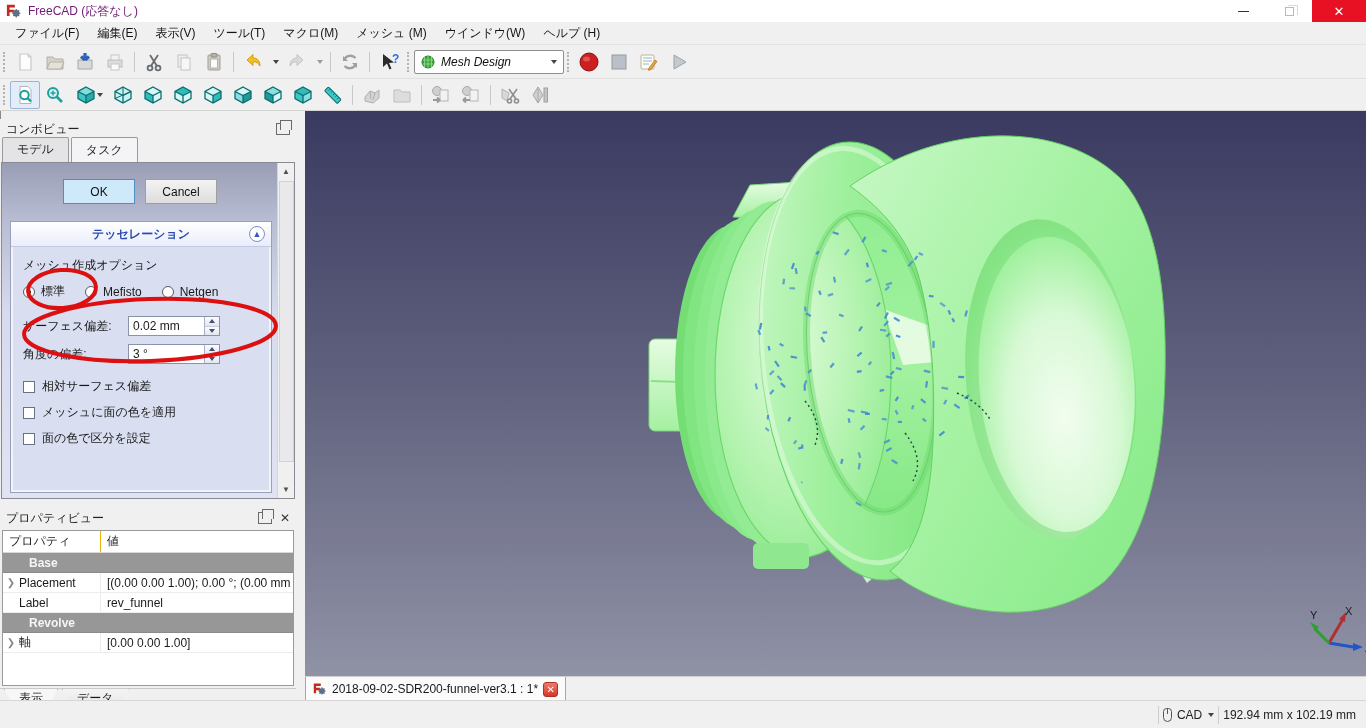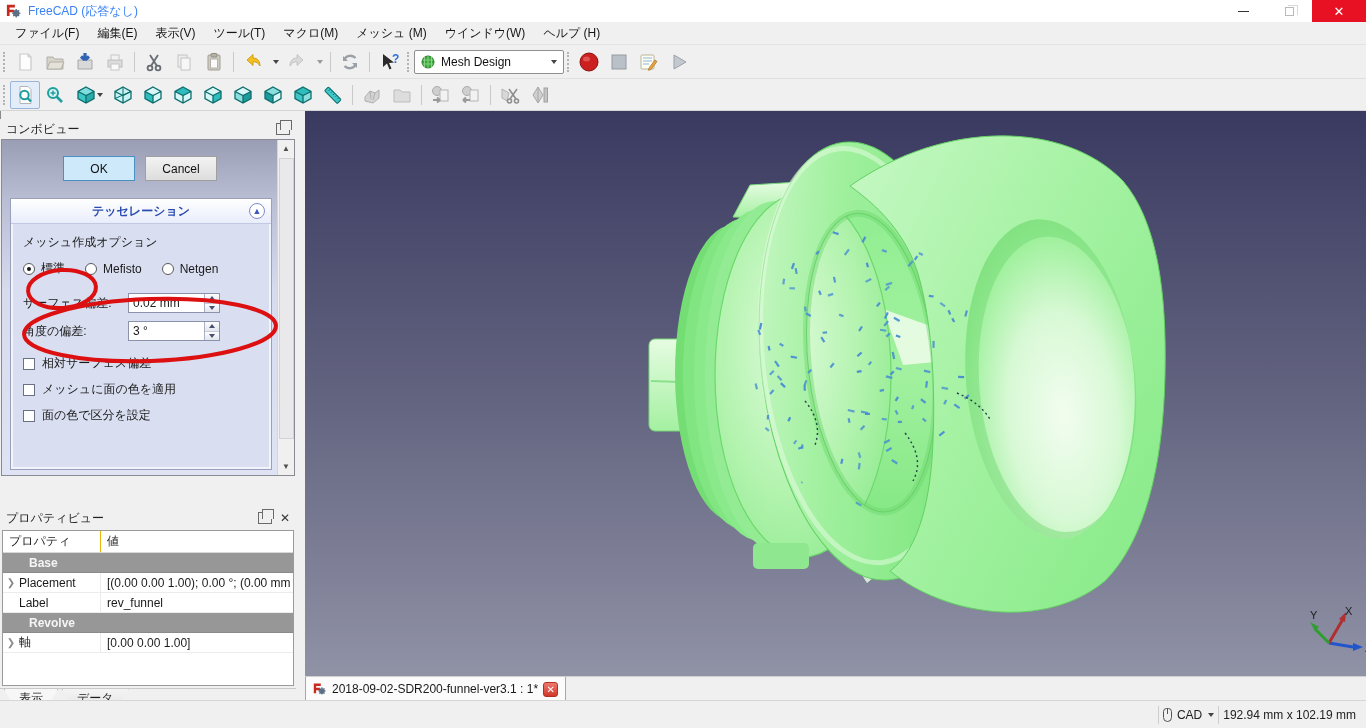--- a/index.html
+++ b/index.html
@@ -5,21 +5,21 @@
   * { box-sizing: border-box; margin: 0; padding: 0; }
   html,body { width:1366px; height:728px; overflow:hidden;
     font-family:"Liberation Sans","DejaVu Sans",sans-serif; font-size:12px; color:#1a1a1a;
     background:#f0f0f0; }
   .window { position:relative; width:1366px; height:728px; background:#f0f0f0;
     box-shadow: inset 0 0 0 1px #8a8a8a; }
 
   
   .titlebar { position:absolute; left:0; top:0; width:100%; height:22px; background:#ffffff;
     display:flex; align-items:center; }
-  .titlebar .app-title { margin-left:6px; font-size:12px; color:#3b82f6; }
+  .titlebar .app-title { margin-left:6px; font-size:12px; color:#701a75; }
   .win-controls { position:absolute; right:0; top:0; height:22px; display:flex; }
   .win-btn { width:46px; height:22px; display:flex; align-items:center; justify-content:center; }
   .win-btn.close { width:54px; background:#e81123; color:#fff; font-size:13px; }
   .win-min-glyph { width:11px; height:1px; background:#333; display:block; }
   .win-max-glyph { width:9px; height:9px; border:1px solid #b9b9b9; position:relative; display:block; }
   .win-max-glyph::before { content:""; position:absolute; left:2px; top:-3px; width:9px; height:9px; border:1px solid #d9d9d9; border-bottom:none; border-left:none; }
 
   
   .menubar { position:absolute; left:0; top:22px; width:100%; height:23px; background:#f0f0f0;
     display:flex; align-items:center; padding-left:6px; border-bottom:1px solid #e3e3e3; }
@@ -31,21 +31,21 @@
   .tb2 { top:79px; height:32px; border-bottom:1px solid #d4d4d4; }
   .tb-handle { border-left:2px dotted #b3b3b3; height:20px; margin:0 5px 0 3px; }
   .tb-sep { width:1px; height:20px; background:#c9c9c9; margin:0 4px; }
   .tb-btn { width:30px; height:28px; display:flex; align-items:center; justify-content:center; border-radius:2px; }
   .tb-btn.pressed { border:1px solid #9ab5d8; background:#e2edf9; }
   .tb-btn svg { display:block; }
   .caret { width:0; height:0; border-left:3.5px solid transparent; border-right:3.5px solid transparent; border-top:4px solid #444; margin-left:1px; }
   .caret.dim { border-top-color:#9a9a9a; }
 
   .workbench { display:flex; align-items:center; gap:6px; width:150px; height:24px; background:#fff;
-    border:1px solid #8f8f8f; border-radius:2px; padding:0 6px; }
+    border:1px solid #8f8f8f; border-radius:2px; padding:0 6px;font-style:italic; }
   .workbench .wb-label { flex:1; font-size:12px; color:#111; }
 
   
   .main { position:absolute; top:111px; left:0; width:1366px; height:589px; }
   .left-col { position:absolute; left:0; top:8px; width:296px; height:589px; background:#f0f0f0; }
   .panel-title { height:20px; display:flex; align-items:center; padding:0 6px; color:#222; }
   .panel-title .pt-label { flex:1; }
   .pt-icon { width:14px; height:12px; border:1px solid #6a6a6a; position:relative; margin-left:6px; }
   .pt-icon::after { content:""; position:absolute; left:3px; top:-4px; width:10px; height:9px; border:1px solid #6a6a6a; border-bottom:none; background:#f0f0f0; }
   .pt-close { margin-left:8px; font-size:12px; color:#333; line-height:1; }
@@ -448,20 +448,24 @@
         </svg>
     </div>
   </div>
 
   <div class="main">
     <div class="left-col">
 
       <div class="panel-title">
         <span class="pt-label jp">コンボビュー</span>
         <span class="pt-icon"></span>
+      </div>
+      <div class="cv-tabs">
+        <span class="cv-tab jp">モデル</span>
+        <span class="cv-tab active jp">タスク</span>
       </div>
 
       <div class="task-area">
         <div class="ok-cancel">
           <div class="btn btn-ok">OK</div>
           <div class="btn btn-cancel">Cancel</div>
         </div>
 
         <div class="tess-box">
           <div class="tess-header">

